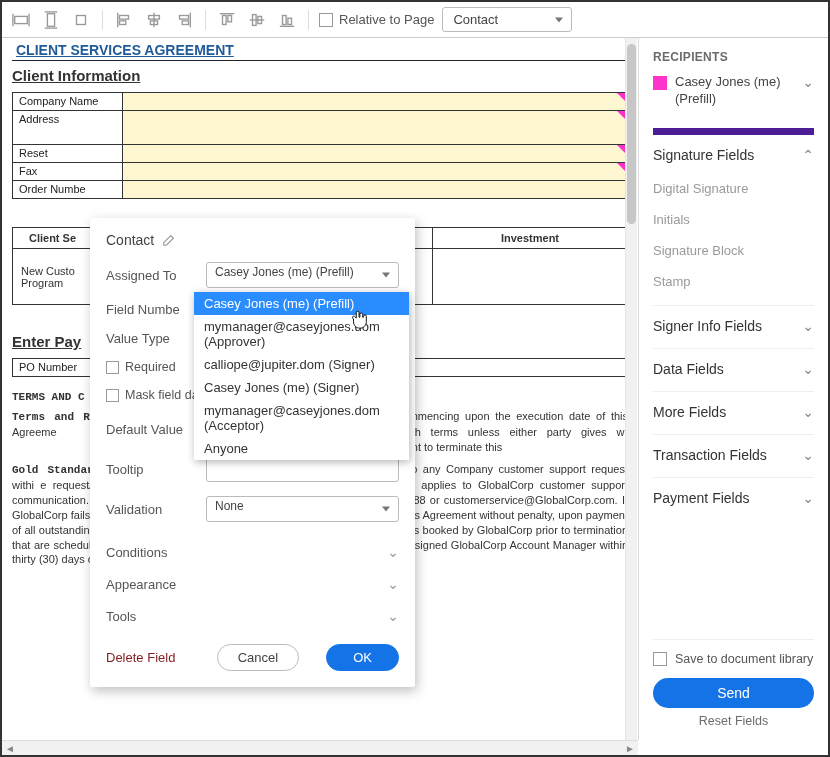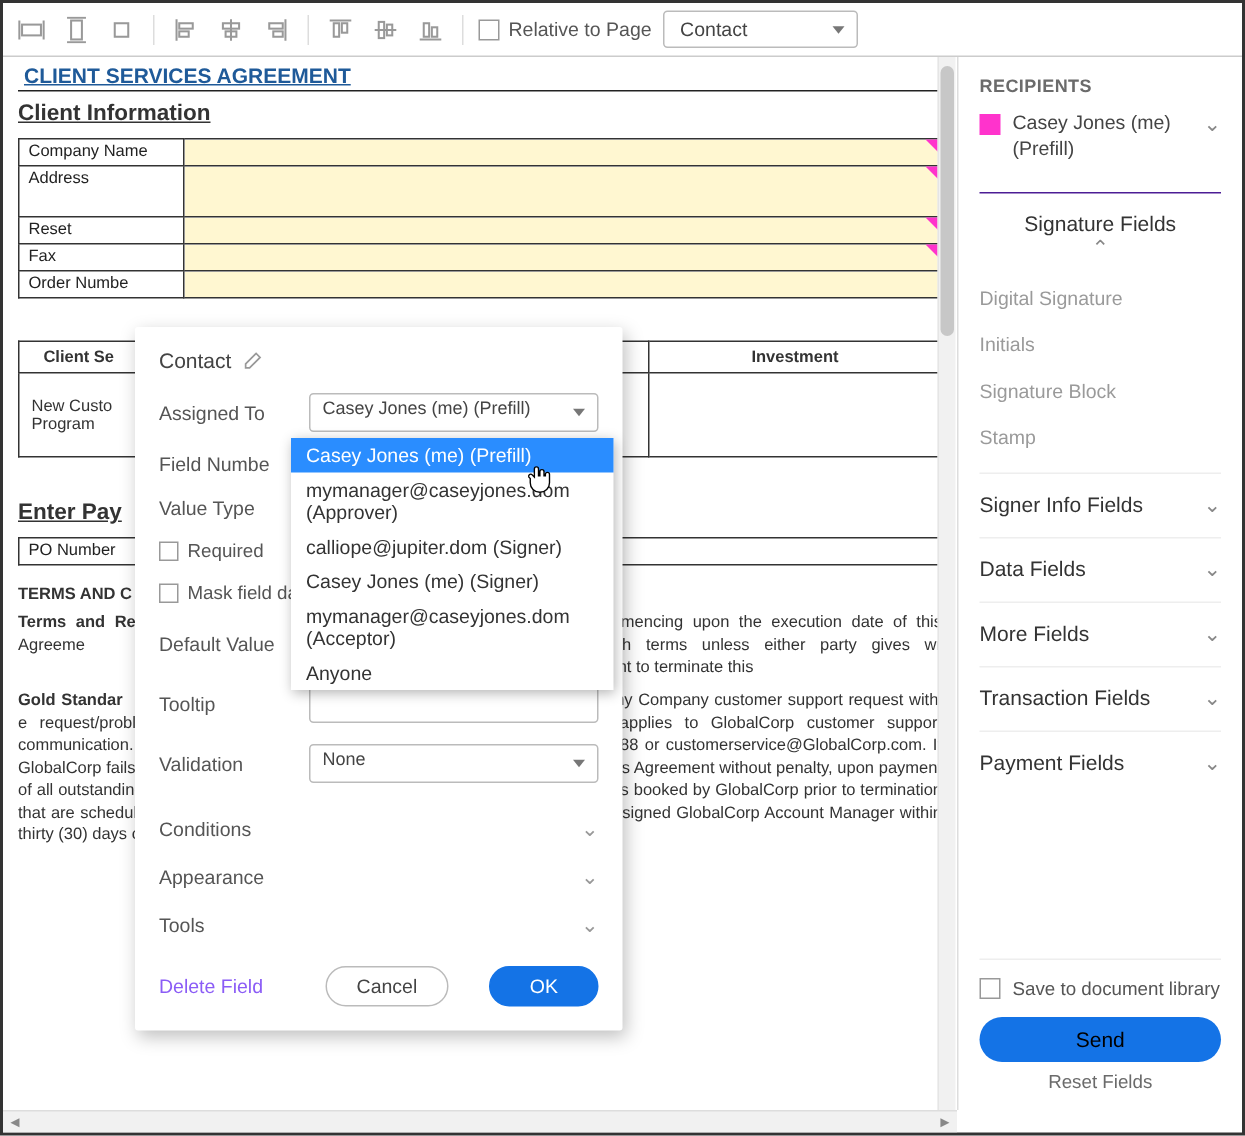--- a/index.html
+++ b/index.html
@@ -43,49 +43,49 @@
   .prop-label { width: 100px; font-size: 13px; color: #555; }
   .prop-input { flex: 1; border: 1px solid #bbb; border-radius: 3px; height: 26px; padding: 2px 8px; font-size: 12px; color: #444; background: #fff; }
   .prop-select { flex: 1; border: 1px solid #bbb; border-radius: 3px; height: 26px; padding: 2px 22px 2px 8px; font-size: 12px; color: #444; background: #fff; position: relative; }
   .prop-select::after { content: ""; position: absolute; right: 8px; top: 50%; transform: translateY(-50%); border-left: 4px solid transparent; border-right: 4px solid transparent; border-top: 5px solid #777; }
   .check-row { display: flex; align-items: center; gap: 18px; margin-bottom: 14px; padding-left: 0; }
   .chk { display: flex; align-items: center; gap: 6px; font-size: 12.5px; color: #555; }
   .chk .box { width: 13px; height: 13px; border: 1px solid #999; }
   .collapse-row { display: flex; align-items: center; justify-content: space-between; padding: 8px 0; font-size: 13px; color: #555; border-top: 0; }
   .collapse-row .chev { color: #999; }
   .popup-footer { display: flex; align-items: center; justify-content: space-between; margin-top: 12px; }
-  .link-del { color: #8b5cf6; font-size: 13px; cursor: pointer; }
+  .link-del { color: #7f1d1d; font-size: 13px; cursor: pointer; }
   .btn { border-radius: 14px; padding: 5px 20px; font-size: 13px; cursor: pointer; border: 1px solid #bbb; background: #fff; color: #444; }
   .btn.primary { background: #1473e6; color: #fff; border-color: #1473e6; padding: 5px 26px; }
   
   
   .dropdown-list { position: absolute; left: 104px; top: 74px; width: 215px; background: #fff; box-shadow: 1px 2px 8px rgba(0,0,0,0.3); z-index: 30; font-size: 13px; }
   .dropdown-item { padding: 4px 10px; color: #333; cursor: pointer; }
   .dropdown-item.hl { background: #2a8dff; color: #fff; }
   .cursor-hand { position: absolute; left: 258px; top: 90px; z-index: 40; width: 22px; height: 22px; }
   .services-table { border-collapse: collapse; margin-top: 28px; width: 100%; }
   .services-table td, .services-table th { border: 1px solid #333; padding: 4px 8px; font-size: 11px; }
   .services-table th { font-weight: 700; background: #fff; }
   .inv-head { text-align: center; }
   .body-text { font-size: 11px; text-align: justify; line-height: 1.35; margin-top: 4px; }
-  .bold { font-weight: 700; }
+  .bold { font-weight: 700; font-family: Liberation Mono, monospace; }
   
   
   .rp-head { font-size: 12px; font-weight: 700; color: #6b6b6b; letter-spacing: .3px; margin-bottom: 8px; }
   .recipient-row { display: flex; align-items: flex-start; gap: 8px; margin-bottom: 18px; }
   .swatch { width: 14px; height: 14px; background: #ff33cc; margin-top: 2px; }
   .recipient-name { font-size: 13px; color: #444; line-height: 1.3; flex: 1; }
   .chev { font-size: 14px; color: #888; }
   .accordion { display: flex; align-items: center; justify-content: space-between; padding: 12px 0; border-top: 1px solid #eee; font-size: 14px; color: #333; cursor: pointer; }
-  .accordion.first { border-top: 1px solid #4c1d95; flex-direction: column; }
+  .accordion.first { border-top: 7px solid #4c1d95; }
   .sub-list { padding: 2px 0 12px; display: flex; flex-direction: column; gap: 12px; }
   .sub-item { font-size: 13px; color: #9a9a9a; padding: 2px 0; cursor: pointer; }
   .rp-bottom { margin-top: auto; padding-top: 12px; border-top: 1px solid #eee; }
   .save-row { display: flex; align-items: center; gap: 8px; font-size: 12.5px; color: #555; margin-bottom: 12px; }
-  .send-btn { width: 100%; background: #1473e6; color: #000000; border: none; border-radius: 16px; padding: 7px 0; font-size: 14px; cursor: pointer; margin-bottom: 6px; }
+  .send-btn { width: 100%; background: #1473e6; color: #ffffff; border: none; border-radius: 16px; padding: 7px 0; font-size: 14px; cursor: pointer; margin-bottom: 6px; }
   .reset-link { display: block; text-align: center; font-size: 12.5px; color: #6b6b6b; cursor: pointer; }
   
   
   .hscroll { position: absolute; left: 0; right: 190px; bottom: 0; height: 15px; background: #f1f1f1; border-top: 1px solid #ddd; display: flex; align-items: center; }
   .hscroll .arrow { width: 16px; text-align: center; color: #888; font-size: 10px; }
   .hscroll .track { flex: 1; height: 10px; background: #f1f1f1; position: relative; }
   .vscroll-doc { position: absolute; right: 191px; top: 36px; bottom: 15px; width: 12px; background: #f1f1f1; border-left: 1px solid #e5e5e5; }
   .vscroll-thumb { position: absolute; left: 1px; right: 1px; top: 6px; height: 180px; background: #c7c7c7; border-radius: 5px; }
 </style>
 </head>

